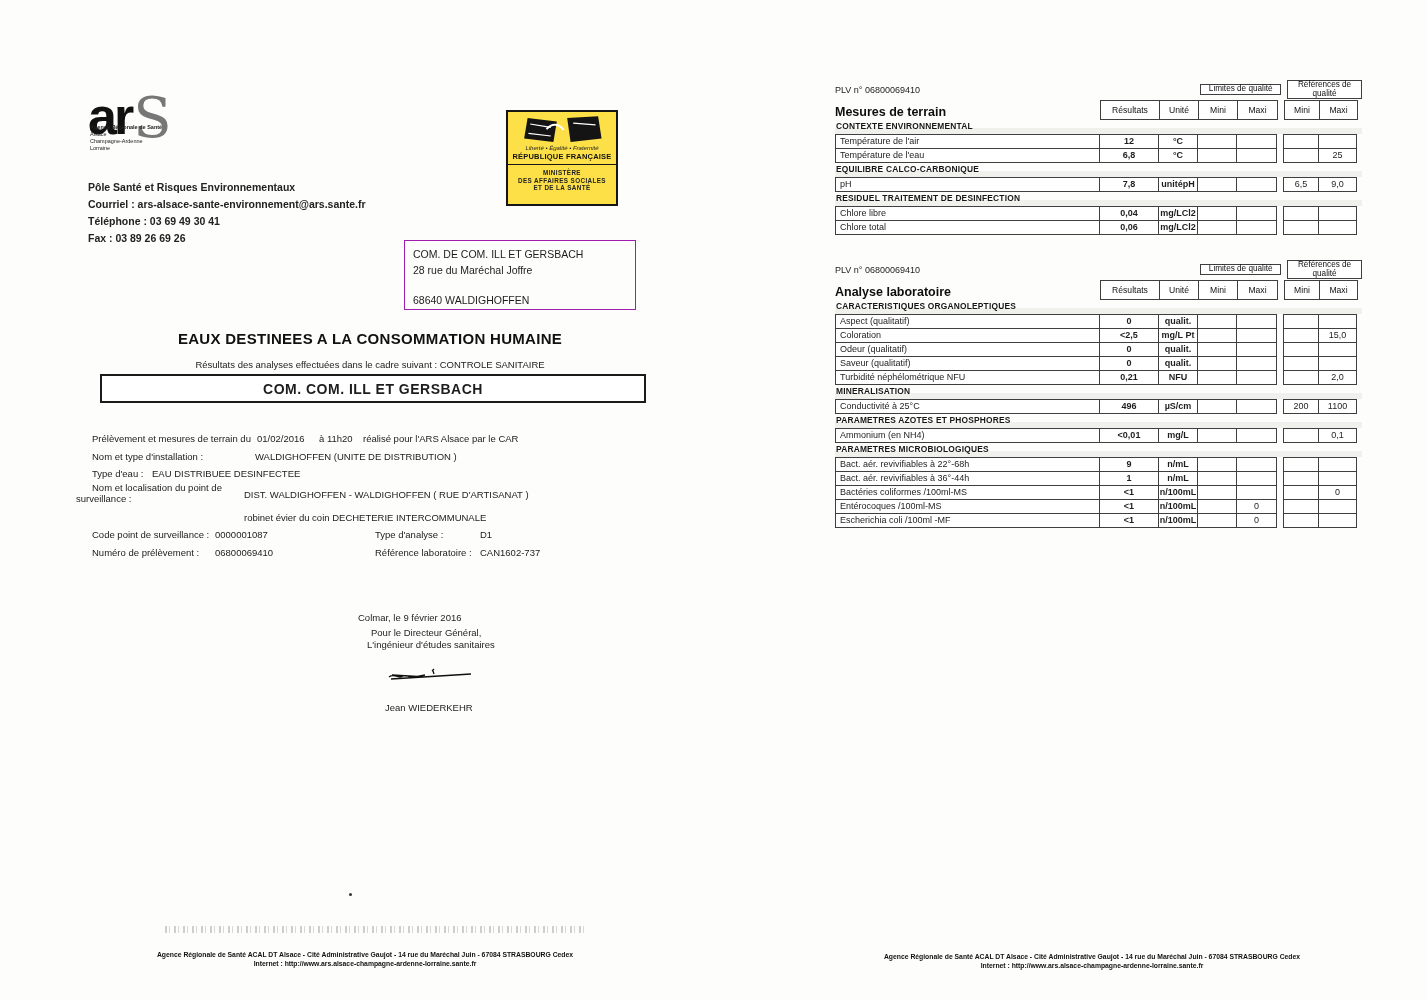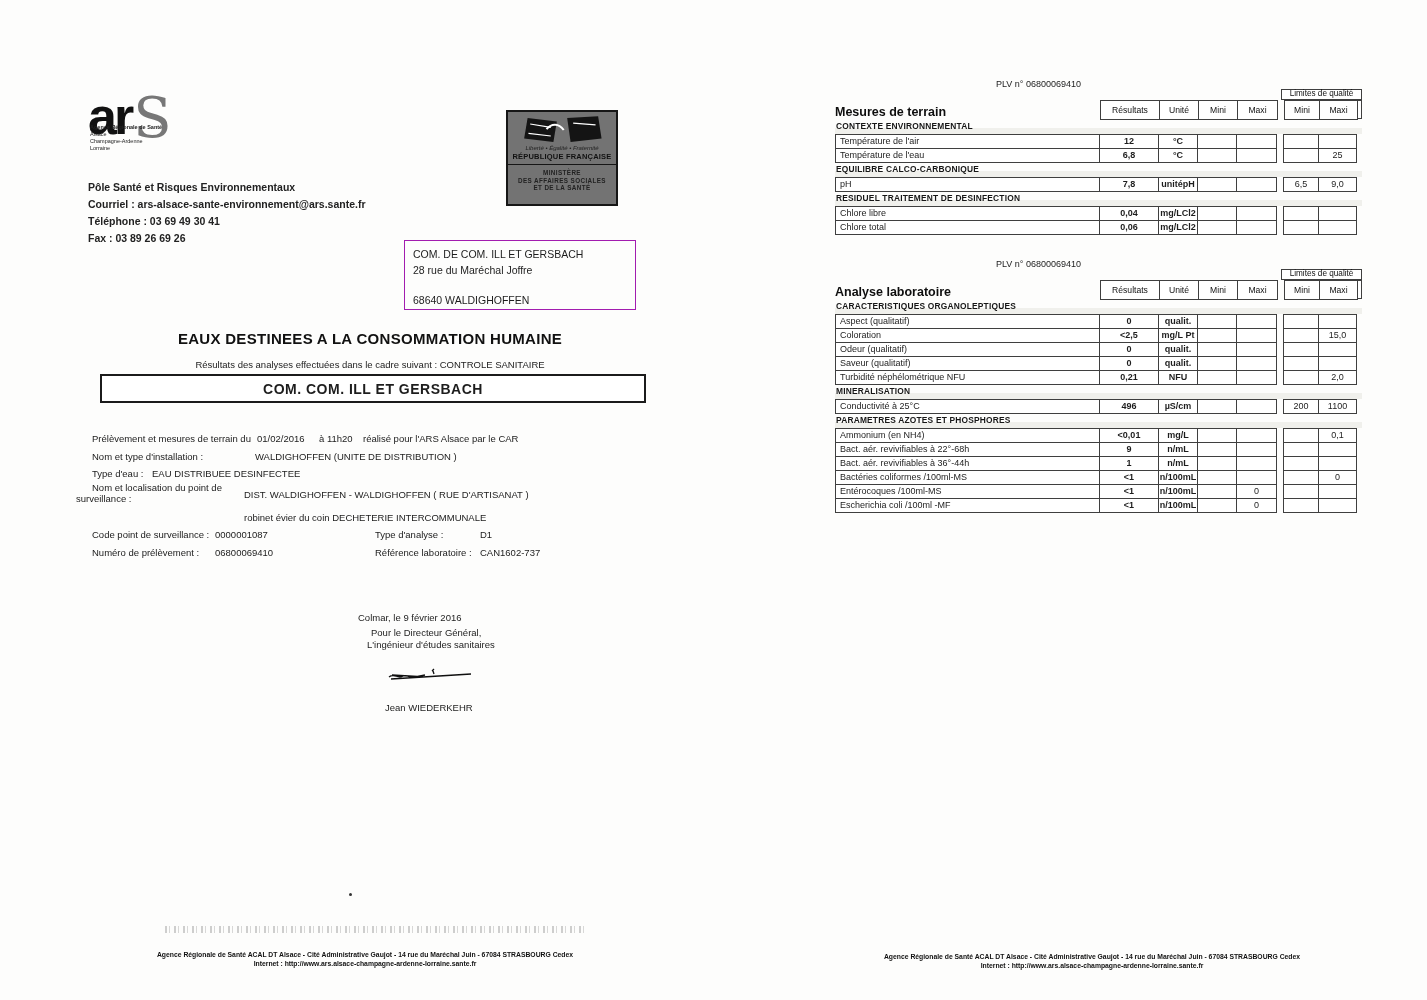--- a/index.html
+++ b/index.html
@@ -10,21 +10,21 @@
   .abs{position:absolute;}
 
   
   .logo{left:88px;top:94px;display:flex;align-items:flex-start;}
   .logo-ar{font-size:52px;font-weight:700;letter-spacing:-3px;line-height:44px;color:#111;}
   .logo-s{font-size:56px;font-weight:400;line-height:48px;color:#777;margin-left:2px;font-family:"DejaVu Serif",serif;}
   .logo-sub{position:absolute;left:2px;top:30px;width:110px;}
   .logo-sub div{font-size:5.5px;color:#222;line-height:7px;white-space:nowrap;}
   .logo-sub div:first-child{font-weight:700;}
   .contact{left:88px;top:179px;font-size:10.5px;font-weight:700;line-height:17px;color:#222;}
-  .stamp{left:506px;top:110px;width:112px;height:96px;border:2px solid #161616;background:#737373;text-align:center;box-sizing:border-box;}
+  .stamp{left:506px;top:110px;width:112px;height:96px;border:2px solid #161616;background:#fde047;text-align:center;box-sizing:border-box;}
   .stamp svg{display:block;margin:3px auto 0;}
   .stamp-motto{font-size:6px;font-style:italic;color:#222;line-height:7px;}
   .stamp-rep{font-size:7.5px;font-weight:700;letter-spacing:.2px;color:#111;line-height:9px;}
   .stamp-div{border-top:1.5px solid #161616;margin-top:3px;padding-top:4px;}
   .stamp-min{font-size:6.3px;font-weight:700;letter-spacing:.4px;color:#222;line-height:7.5px;}
   .recipient{left:404px;top:240px;width:232px;height:70px;border:1px solid #a21caf;box-sizing:border-box;padding:5px 8px;font-size:10.5px;line-height:16px;}
   .recipient .gap{height:14px;}
   .doc-title{left:60px;top:330px;width:620px;text-align:center;font-size:15px;font-weight:700;letter-spacing:.3px;color:#111;}
   .doc-sub{left:60px;top:359px;width:620px;text-align:center;font-size:9.5px;color:#222;}
   .entity-box{left:100px;top:374px;width:546px;height:29px;border:2px solid #1b1b1b;box-sizing:border-box;text-align:center;font-size:14px;font-weight:700;letter-spacing:.5px;line-height:26px;background:#fff;}
@@ -41,21 +41,21 @@
   
   .ptable{position:absolute;left:835px;width:527px;}
   .ptable--0{top:78px;}
   .ptable--1{top:258px;}
   .rw{display:flex;}
   .rw + .rw{margin-top:-1px;}
   .c{box-sizing:border-box;border:1px solid #3f3f3f;font-size:9px;line-height:13px;background:#fff;}
   .c + .c{margin-left:-1px;}
   .sp{box-sizing:border-box;width:6px;border:none;background:transparent;}
   .sp + .c{margin-left:0;}
-  .groups-row{height:23px;align-items:flex-end;flex-direction:column;}
+  .groups-row{height:23px;align-items:center;}
   .plv-cell{width:366px;font-size:9px;color:#222;padding-top:1px;}
   .gbox{box-sizing:border-box;border:1px solid #3f3f3f;font-size:8.2px;text-align:center;display:flex;align-items:center;justify-content:center;line-height:8.5px;background:#fff;color:#111;}
   .gbox--lim{width:81px;}
   .gbox--ref{width:75px;}
   .cols-row{height:20px;margin-top:-1px;align-items:flex-end;}
   .ttitle{width:265px;font-size:12.5px;font-weight:700;color:#0e0e0e;align-self:flex-end;padding-bottom:1px;}
   .hc{height:20px;display:flex;align-items:center;justify-content:center;font-size:8.6px;color:#111;}
   .sec{height:13px;font-size:8.4px;font-weight:700;letter-spacing:.2px;color:#161616;padding:1px 0 0 1px;
     background:linear-gradient(#fdfdfc 55%, #f0f0ec 55%);}
   .dr .c{height:15px;display:flex;align-items:center;}
@@ -318,20 +318,21 @@
       <div class="rw dr">
         <div class="c c-name">Ammonium (en NH4)</div>
         <div class="c c-res">&lt;0,01</div>
         <div class="c c-unit">mg/L</div>
         <div class="c c-lmin"></div>
         <div class="c c-lmax"></div>
         <div class="sp"></div>
         <div class="c c-rmin"></div>
         <div class="c c-rmax">0,1</div>
       </div>
+      <div class="sec">PARAMETRES MICROBIOLOGIQUES</div>
       <div class="rw dr">
         <div class="c c-name">Bact. aér. revivifiables à 22°-68h</div>
         <div class="c c-res">9</div>
         <div class="c c-unit">n/mL</div>
         <div class="c c-lmin"></div>
         <div class="c c-lmax"></div>
         <div class="sp"></div>
         <div class="c c-rmin"></div>
         <div class="c c-rmax"></div>
       </div>

